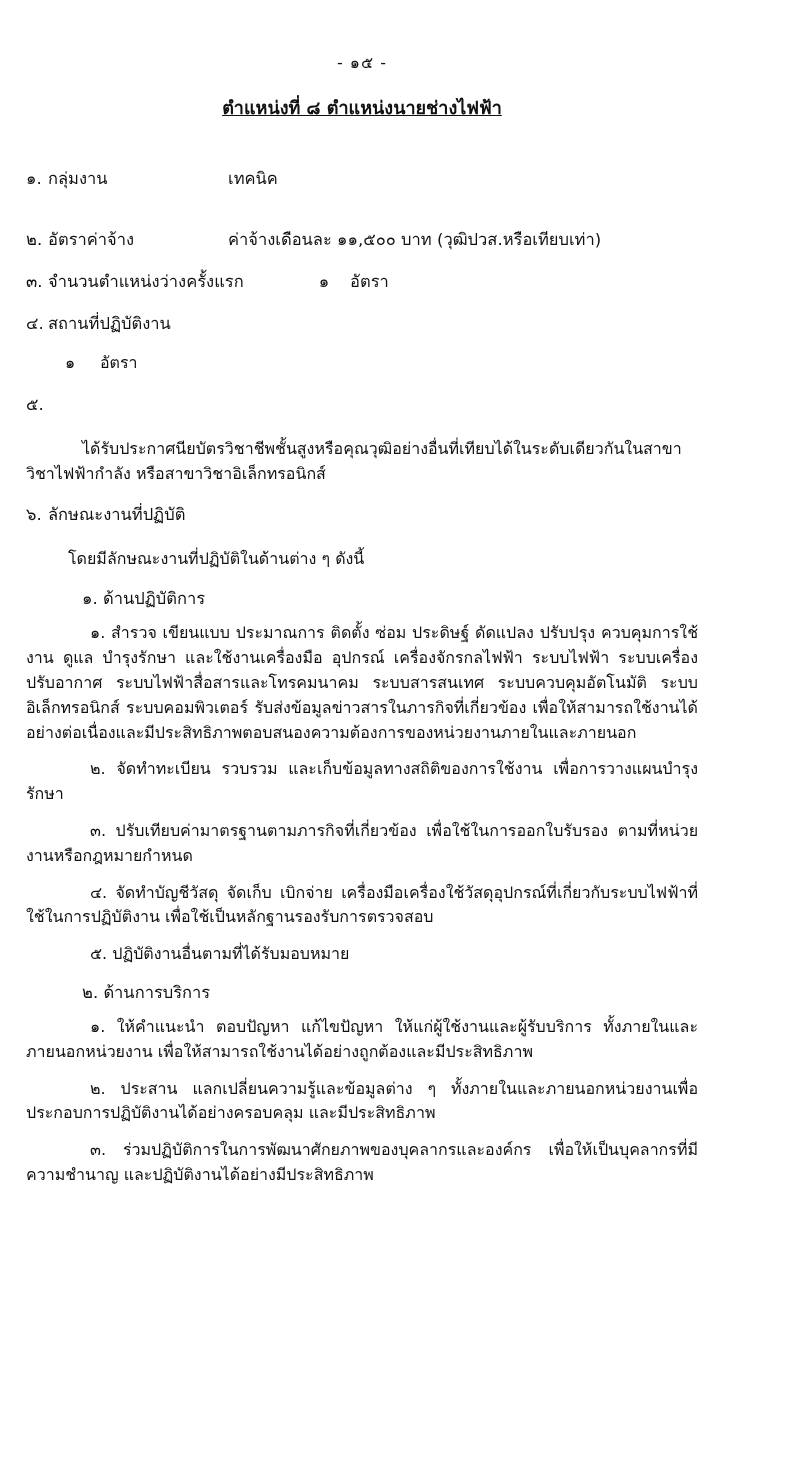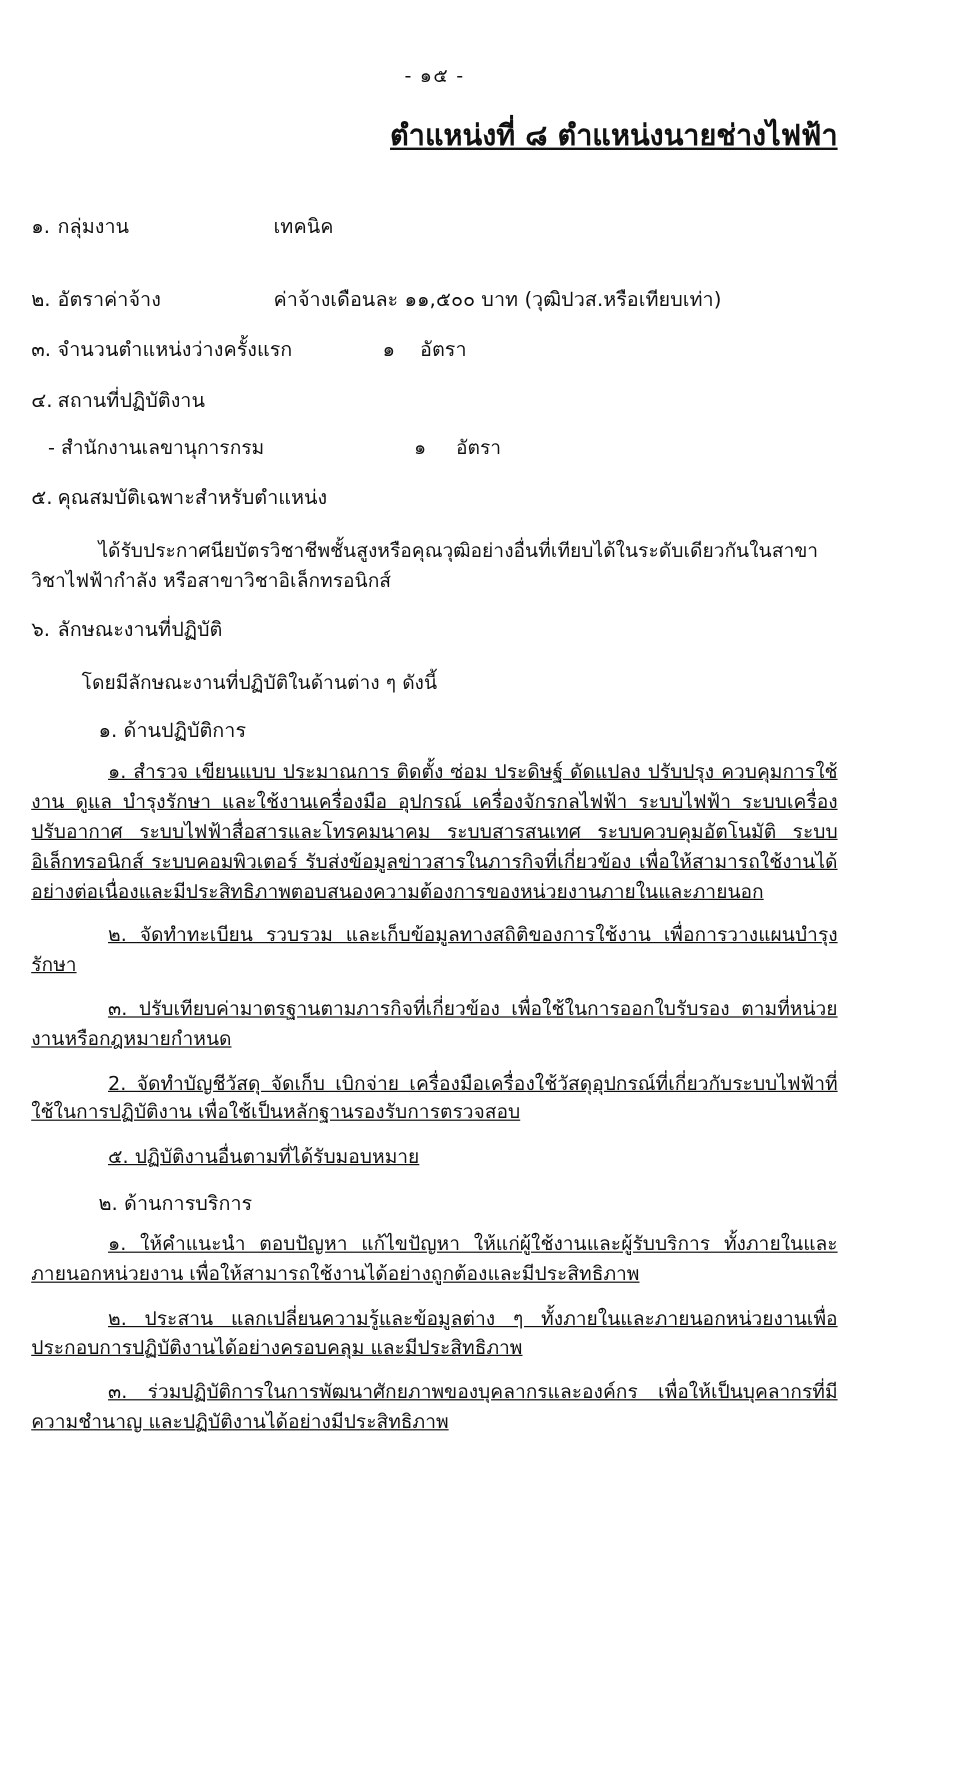--- a/index.html
+++ b/index.html
@@ -21,22 +21,22 @@
     box-sizing: border-box;
     padding: 50px 26px 40px 26px;
   }
   .page-number {
     text-align: center;
     font-size: 16px;
     letter-spacing: 1px;
     margin-bottom: 18px;
   }
   .doc-title {
-    text-align: right;
-    font-size: 24px;
+    text-align: center;
+    font-size: 18px;
     font-weight: bold;
     text-decoration: underline;
     margin-bottom: 24px;
   }
   .fields {
     font-size: 16.5px;
   }
   .field-row {
     display: flex;
     align-items: baseline;
@@ -94,21 +94,20 @@
     margin: 6px 0 10px 56px;
   }
   .item {
     font-size: 16px;
     line-height: 1.55;
     margin: 0 0 12px 0;
     text-align: justify;
   }
   .item-indent {
     text-indent: 64px;
-    text-decoration: underline;
   }
 </style>
 </head>
 <body>
 
 <div class="page">
 
   <div class="page-number">- ๑๕ -</div>
 
   <div class="doc-title">ตำแหน่งที่ ๘ ตำแหน่งนายช่างไฟฟ้า</div>
@@ -133,48 +132,46 @@
       <span class="f-qty">๑</span>
       <span class="f-unit">อัตรา</span>
     </div>
 
     <div class="field-head">
       <span class="f-num">๔.</span>
       <span>สถานที่ปฏิบัติงาน</span>
     </div>
 
     <div class="sub-row">
-      <span class="s-label">- สำนักงานเลขานุการกรม</span>
       <span class="s-qty">๑</span>
       <span>อัตรา</span>
     </div>
 
     <div class="field-head">
       <span class="f-num">๕.</span>
-      <span>คุณสมบัติเฉพาะสำหรับตำแหน่ง</span>
     </div>
 
     <div class="para indent1 block-justify">ได้รับประกาศนียบัตรวิชาชีพชั้นสูงหรือคุณวุฒิอย่างอื่นที่เทียบได้ในระดับเดียวกันในสาขาวิชาไฟฟ้ากำลัง หรือสาขาวิชาอิเล็กทรอนิกส์</div>
 
     <div class="field-head">
       <span class="f-num">๖.</span>
       <span>ลักษณะงานที่ปฏิบัติ</span>
     </div>
 
     <div class="para" style="margin-left:42px;">โดยมีลักษณะงานที่ปฏิบัติในด้านต่าง ๆ ดังนี้</div>
 
     <div>
       <div class="list-head">
         <span>๑.</span>
         <span>ด้านปฏิบัติการ</span>
       </div>
       <div class="item item-indent block-justify">๑. สำรวจ เขียนแบบ ประมาณการ ติดตั้ง ซ่อม ประดิษฐ์ ดัดแปลง ปรับปรุง ควบคุมการใช้งาน ดูแล บำรุงรักษา และใช้งานเครื่องมือ อุปกรณ์ เครื่องจักรกลไฟฟ้า ระบบไฟฟ้า ระบบเครื่องปรับอากาศ ระบบไฟฟ้าสื่อสารและโทรคมนาคม ระบบสารสนเทศ ระบบควบคุมอัตโนมัติ ระบบอิเล็กทรอนิกส์ ระบบคอมพิวเตอร์ รับส่งข้อมูลข่าวสารในภารกิจที่เกี่ยวข้อง เพื่อให้สามารถใช้งานได้อย่างต่อเนื่องและมีประสิทธิภาพตอบสนองความต้องการของหน่วยงานภายในและภายนอก</div>
       <div class="item item-indent block-justify">๒. จัดทำทะเบียน รวบรวม และเก็บข้อมูลทางสถิติของการใช้งาน เพื่อการวางแผนบำรุงรักษา</div>
       <div class="item item-indent block-justify">๓. ปรับเทียบค่ามาตรฐานตามภารกิจที่เกี่ยวข้อง เพื่อใช้ในการออกใบรับรอง ตามที่หน่วยงานหรือกฎหมายกำหนด</div>
-      <div class="item item-indent block-justify">2. จัดทำบัญชีวัสดุ จัดเก็บ เบิกจ่าย เครื่องมือเครื่องใช้วัสดุอุปกรณ์ที่เกี่ยวกับระบบไฟฟ้าที่ใช้ในการปฏิบัติงาน เพื่อใช้เป็นหลักฐานรองรับการตรวจสอบ</div>
+      <div class="item item-indent block-justify">๔. จัดทำบัญชีวัสดุ จัดเก็บ เบิกจ่าย เครื่องมือเครื่องใช้วัสดุอุปกรณ์ที่เกี่ยวกับระบบไฟฟ้าที่ใช้ในการปฏิบัติงาน เพื่อใช้เป็นหลักฐานรองรับการตรวจสอบ</div>
       <div class="item item-indent block-justify">๕. ปฏิบัติงานอื่นตามที่ได้รับมอบหมาย</div>
     </div>
 
     <div>
       <div class="list-head" style="">
         <span>๒.</span>
         <span>ด้านการบริการ</span>
       </div>
       <div class="item item-indent block-justify">๑. ให้คำแนะนำ ตอบปัญหา แก้ไขปัญหา ให้แก่ผู้ใช้งานและผู้รับบริการ ทั้งภายในและภายนอกหน่วยงาน เพื่อให้สามารถใช้งานได้อย่างถูกต้องและมีประสิทธิภาพ</div>
       <div class="item item-indent block-justify">๒. ประสาน แลกเปลี่ยนความรู้และข้อมูลต่าง ๆ ทั้งภายในและภายนอกหน่วยงานเพื่อประกอบการปฏิบัติงานได้อย่างครอบคลุม และมีประสิทธิภาพ</div>

